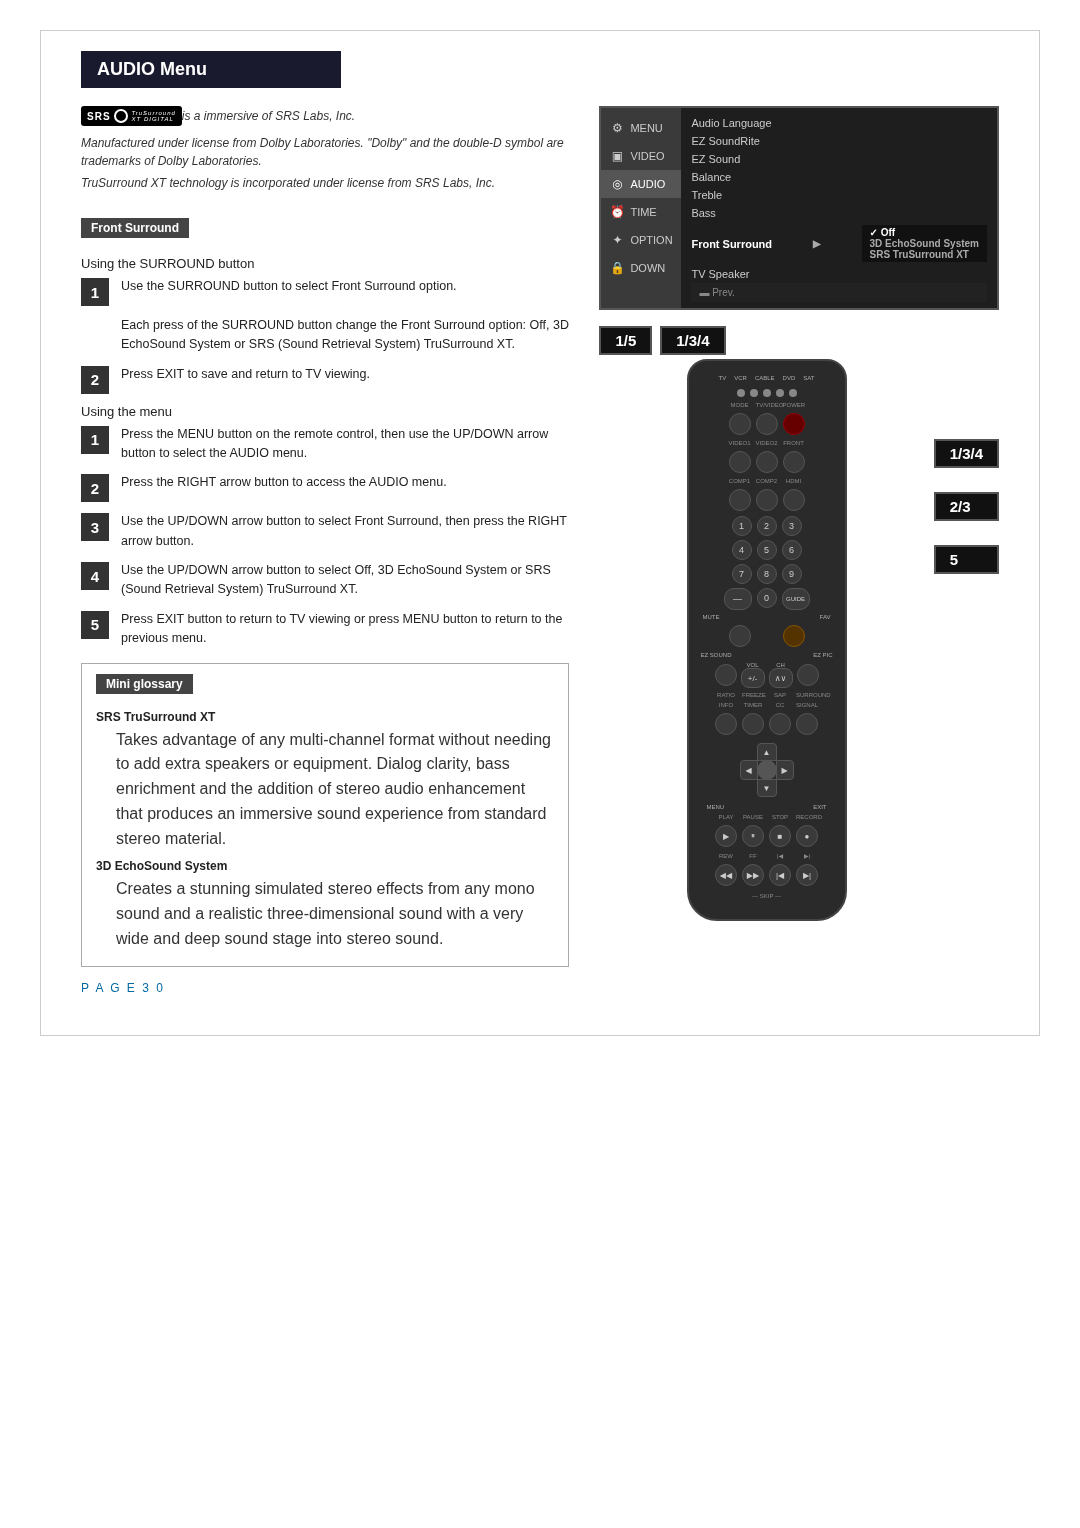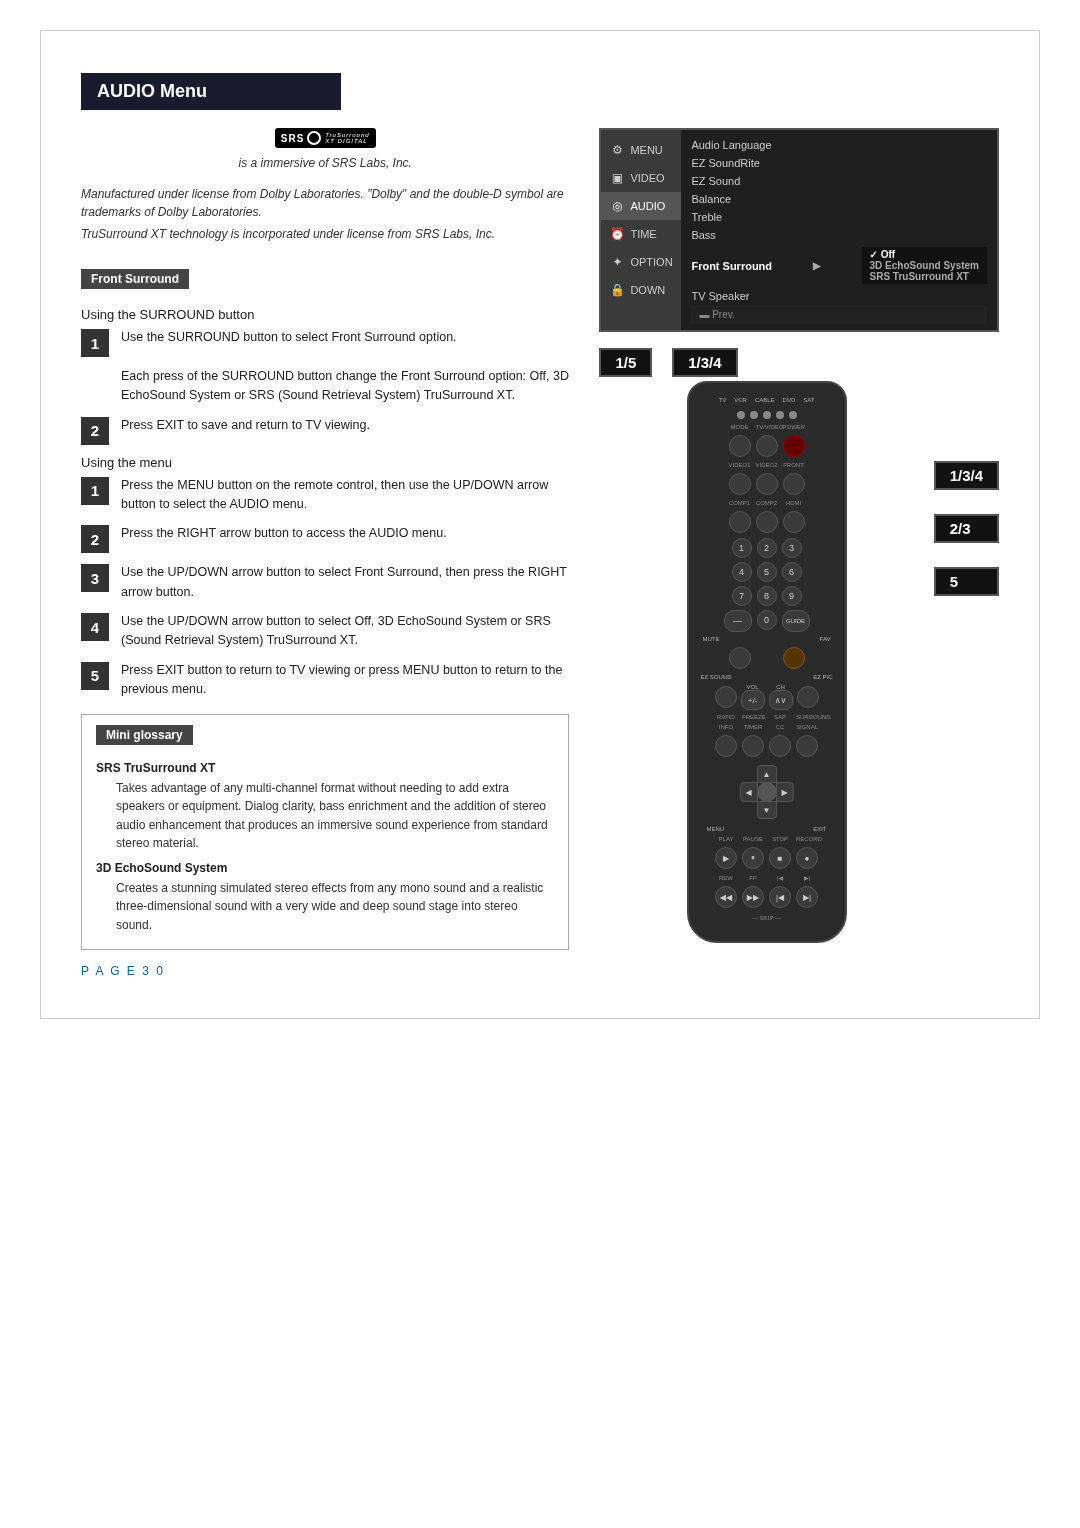--- a/index.html
+++ b/index.html
@@ -8,21 +8,21 @@
       font-family: Arial, Helvetica, sans-serif;
       font-size: 13px;
       color: #222;
       width: 1080px;
       min-height: 1528px;
     }
     .page {
       width: 1000px;
       margin: 30px auto;
       border: 1px solid #ccc;
-      padding: 42px 40px 40px 40px;
+      padding: 20px 40px 40px 40px;
       background: #fff;
     }
     
     .audio-menu-header {
       background: #1a1a2e;
       color: #fff;
       font-size: 18px;
       font-weight: bold;
       padding: 8px 16px;
       display: inline-block;
@@ -43,23 +43,21 @@
       flex-direction: column;
       gap: 16px;
     }
     
     .srs-section {
       margin-bottom: 14px;
     }
     .srs-logo {
       display: flex;
       align-items: center;
-      gap: 8px;
-      margin-bottom: 15px;
-      flex-direction: column;
+      margin-bottom: 8px;
     }
     .srs-badge {
       background: #000;
       color: #fff;
       font-size: 10px;
       font-weight: bold;
       padding: 3px 6px;
       border-radius: 3px;
       letter-spacing: 1px;
       display: flex;
@@ -134,21 +132,21 @@
       padding: 10px 14px 14px 14px;
       margin-top: 14px;
     }
     .glossary-term {
       font-size: 12px;
       font-weight: bold;
       color: #222;
       margin: 8px 0 4px 0;
     }
     .glossary-def {
-      font-size: 12px;
+      font-size: 16px;
       color: #333;
       line-height: 1.55;
       padding-left: 20px;
     }
     
     .page-num {
       font-size: 12px;
       color: #0369a1;
       letter-spacing: 2px;
       margin-top: 14px;
@@ -467,21 +465,21 @@
               </span>
             </div>
             <div class="menu-content-item">TV Speaker</div>
             <div class="menu-prev">▬ Prev.</div>
           </div>
         </div>
       </div>
 
       <div style="position:relative; display:flex; flex-direction:column; align-items:center;">
 
-        <div style="display:flex; gap:20px; margin-bottom:4px; width:100%;">
+        <div style="display:flex; gap:8px; margin-bottom:4px; width:100%;">
           <div class="step-badge">1/5</div>
           <div class="step-badge">1/3/4</div>
         </div>
 
         <div style="display:flex; align-items:flex-start; width:100%;">
 
           <div style="flex:1; display:flex; justify-content:center;">
             <div class="remote">
 
               <div style="font-size:6px;color:#aaa;display:flex;gap:8px;margin-bottom:3px;">

